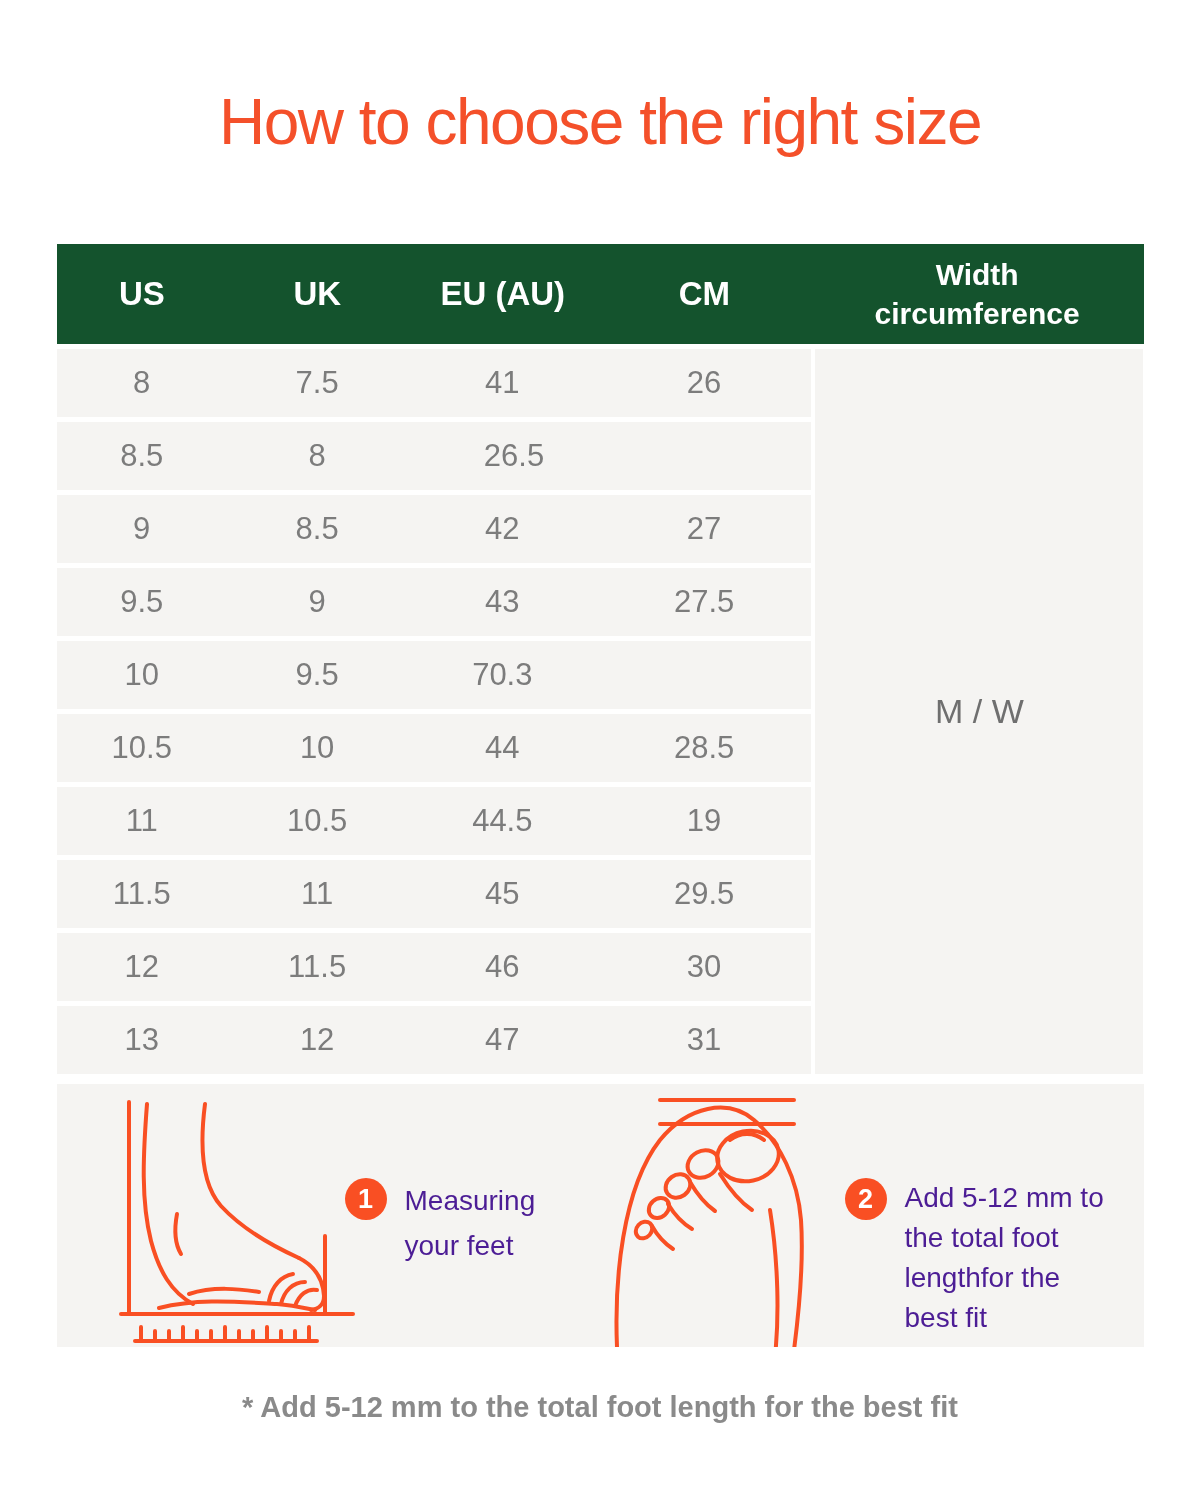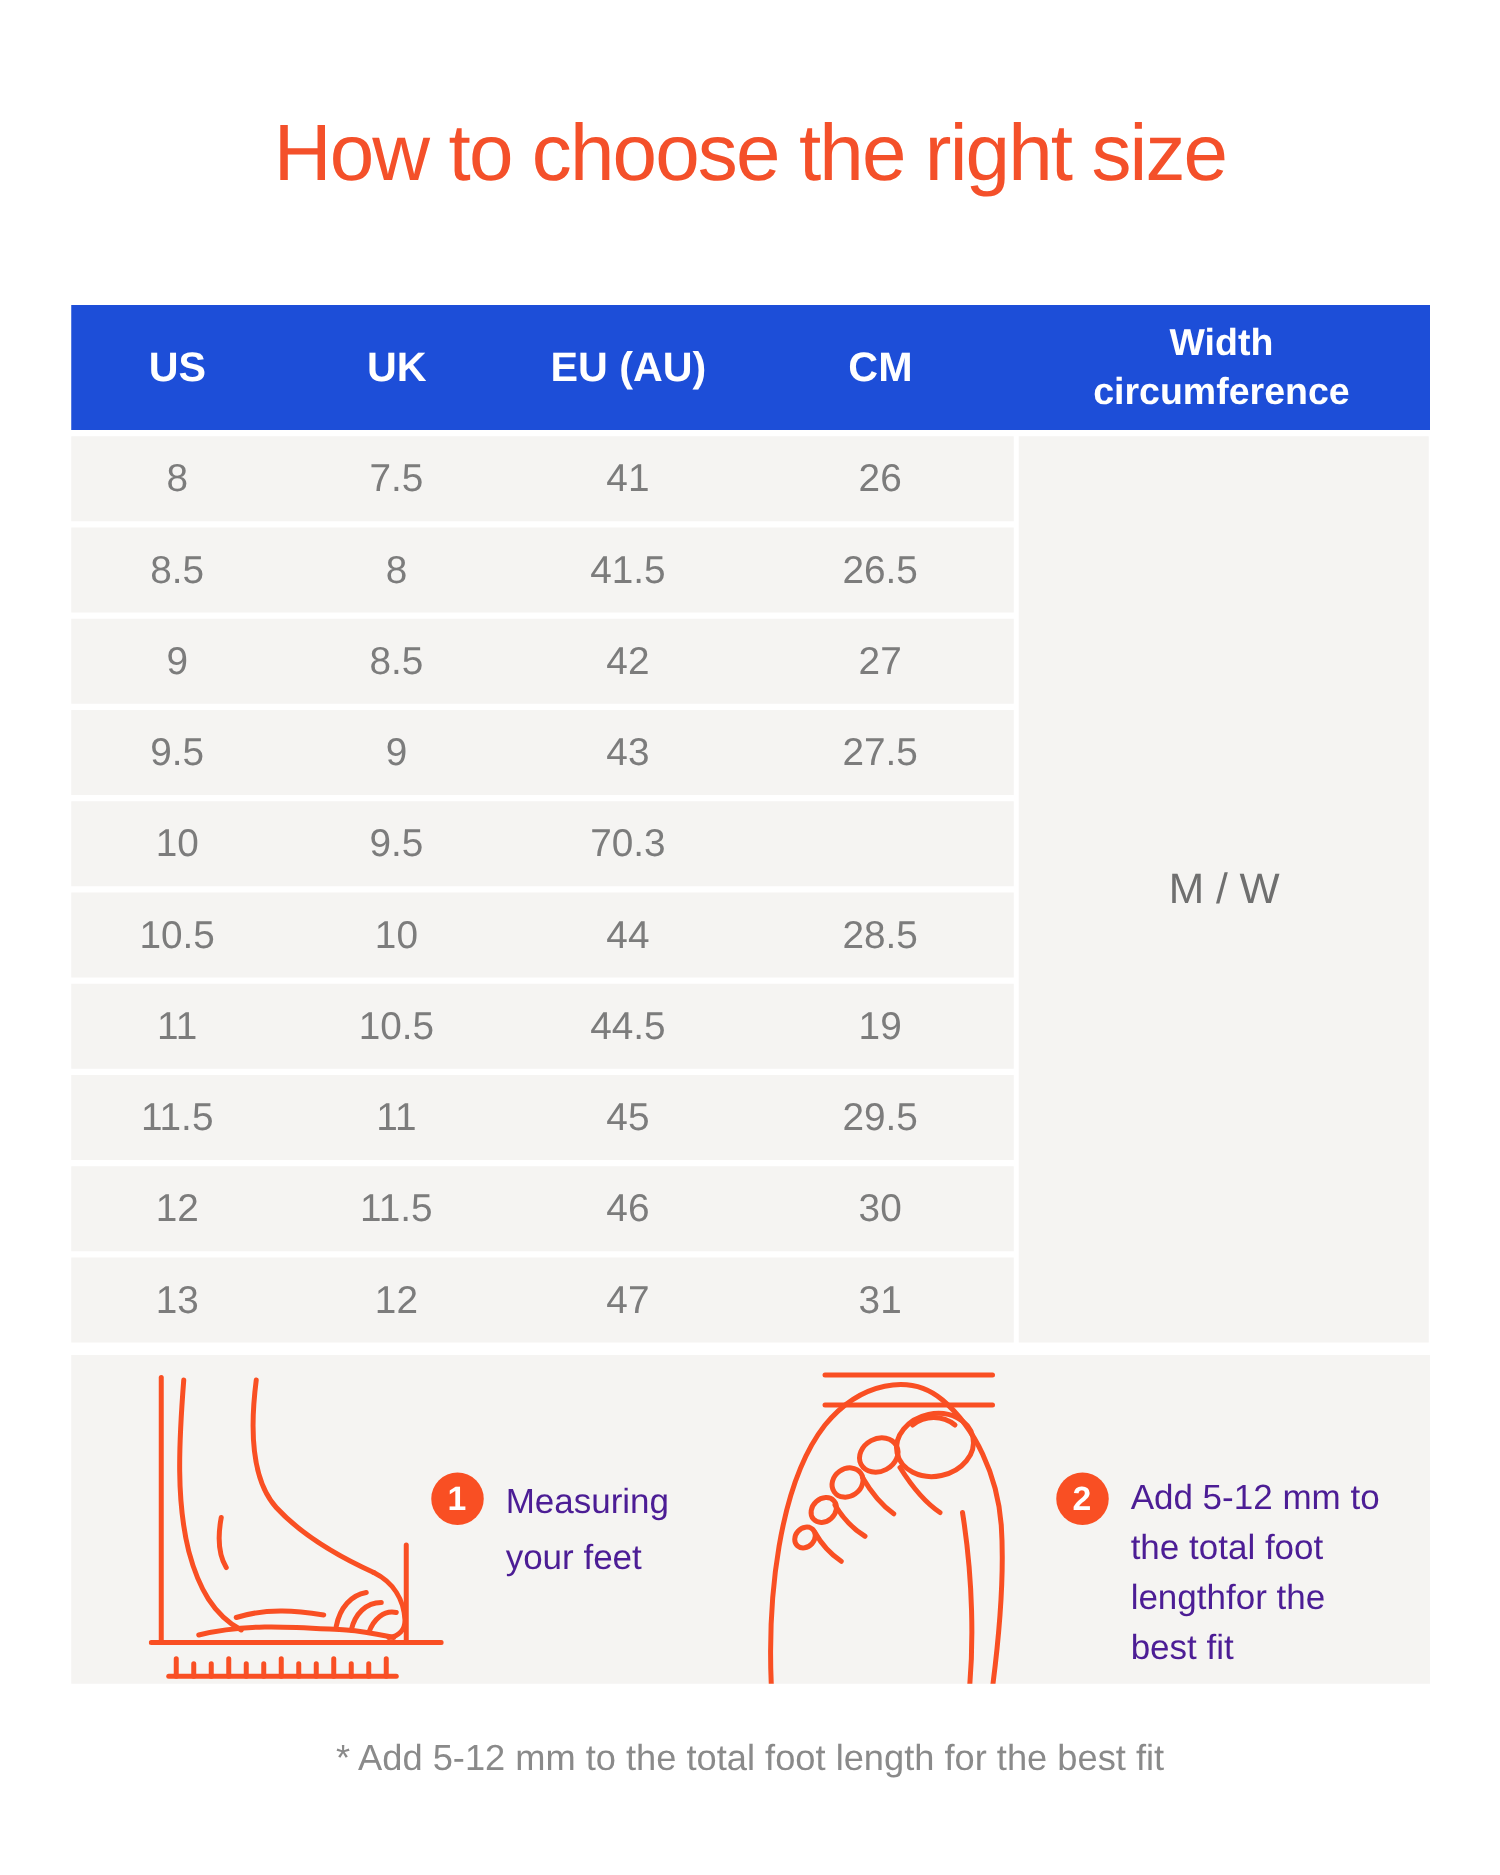--- a/index.html
+++ b/index.html
@@ -19,21 +19,21 @@
     font-weight: normal;
     letter-spacing: -1.5px;
     color: #F4502A;
     line-height: 1.0;
   }
 
   
   .size-table { width: 1087px; margin: 90px auto 0 auto; }
   .thead {
     display: flex; height: 100px;
-    background: #1d4ed8;
+    background: #14532d;
   }
   .th {
     display: flex; align-items: center; justify-content: center;
     color: #ffffff; font-weight: bold; font-size: 33px; text-align: center;
   }
   .th.c1 { width: 15.7%; }
   .th.c2 { width: 16.6%; }
   .th.c3 { width: 17.5%; }
   .th.c4 { width: 19.6%; }
   .th.c5 { width: 30.6%; font-size: 30px; line-height: 1.3; }
@@ -86,20 +86,21 @@
   .step-lines { font-size: 28px; color: #4c1d95; }
   .step-1 .step-lines div { line-height: 45px; }
   .step-2 .step-lines div { line-height: 40px; }
 
   
   .footnote {
     margin-top: 44px;
     text-align: center;
     font-size: 29px;
     color: #8A8A8A;
+    font-weight: bold;
   }
 </style>
 </head>
 <body>
 
 <div class="page">
 
   <h1 class="page-title">How to choose the right size</h1>
 
   <div class="size-table">
@@ -116,21 +117,20 @@
       <div class="rows" id="rows-container">
           <div class="trow">
             <div class="tcell c1">8</div>
             <div class="tcell c2">7.5</div>
             <div class="tcell c3">41</div>
             <div class="tcell c4">26</div>
           </div>
           <div class="trow">
             <div class="tcell c1">8.5</div>
             <div class="tcell c2">8</div>
-            <div class="tcell c3">41.5</div>
             <div class="tcell c4">26.5</div>
           </div>
           <div class="trow">
             <div class="tcell c1">9</div>
             <div class="tcell c2">8.5</div>
             <div class="tcell c3">42</div>
             <div class="tcell c4">27</div>
           </div>
           <div class="trow">
             <div class="tcell c1">9.5</div>

